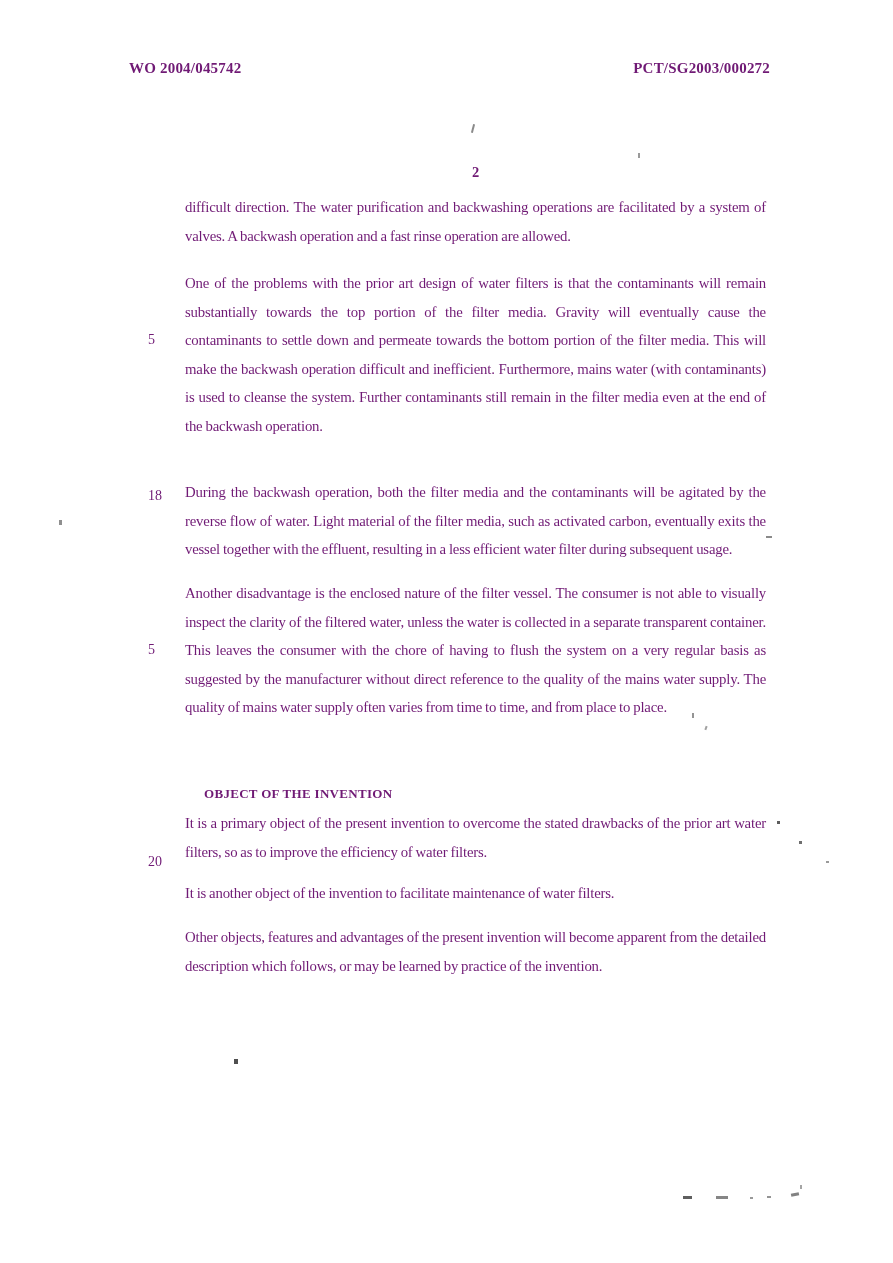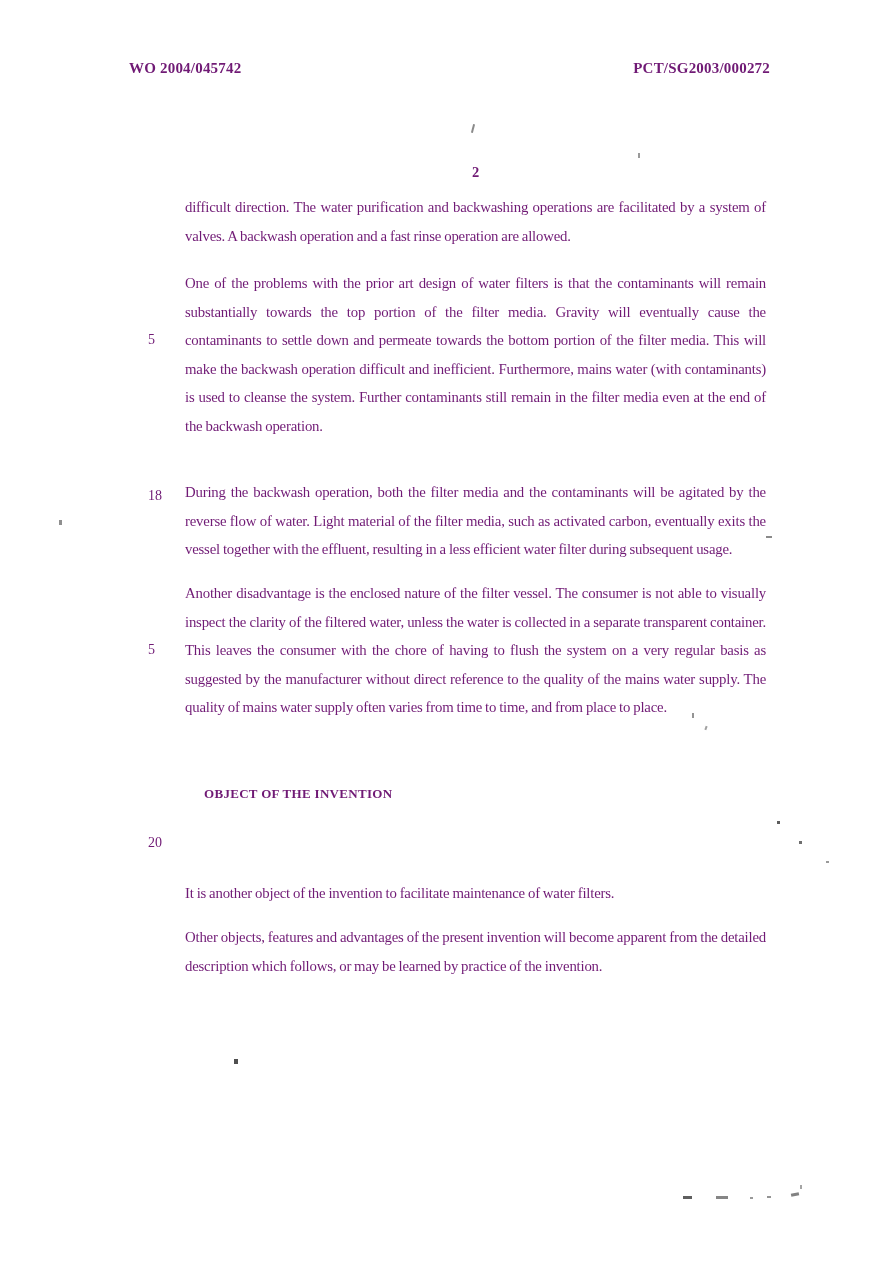--- a/index.html
+++ b/index.html
@@ -88,32 +88,33 @@
 <div class="page">
 
   <div class="hdr hdr-left">WO 2004/045742</div>
   <div class="hdr hdr-right">PCT/SG2003/000272</div>
 
   <div class="page-num">2</div>
 
   <div class="line-no" style="top:326px">5</div>
   <div class="line-no" style="top:482px">18</div>
   <div class="line-no" style="top:636px">5</div>
-  <div class="line-no" style="top:829px">20</div>
+  <div class="line-no" style="top:848px">20</div>
 
   <div class="para" style="top:193px">difficult direction. The water purification and backwashing operations are facilitated by a system of valves. A backwash operation and a fast rinse operation are allowed.</div>
 
   <div class="para" style="top:269px">One of the problems with the prior art design of water filters is that the contaminants will remain substantially towards the top portion of the filter media. Gravity will eventually cause the contaminants to settle down and permeate towards the bottom portion of the filter media. This will make the backwash operation difficult and inefficient. Furthermore, mains water (with contaminants) is used to cleanse the system. Further contaminants still remain in the filter media even at the end of the backwash operation.</div>
 
   <div class="para" style="top:478px">During the backwash operation, both the filter media and the contaminants will be agitated by the reverse flow of water. Light material of the filter media, such as activated carbon, eventually exits the vessel together with the effluent, resulting in a less efficient water filter during subsequent usage.</div>
 
   <div class="para" style="top:579px">Another disadvantage is the enclosed nature of the filter vessel. The consumer is not able to visually inspect the clarity of the filtered water, unless the water is collected in a separate transparent container. This leaves the consumer with the chore of having to flush the system on a very regular basis as suggested by the manufacturer without direct reference to the quality of the mains water supply. The quality of mains water supply often varies from time to time, and from place to place.</div>
 
   <div class="heading" style="top:780px">OBJECT OF THE INVENTION</div>
 
+  <div class="para" style="top:809px">It is a primary object of the present invention to overcome the stated drawbacks of the prior art water filters, so as to improve the efficiency of water filters.</div>
 
   <div class="para" style="top:879px">It is another object of the invention to facilitate maintenance of water filters.</div>
 
   <div class="para" style="top:923px">Other objects, features and advantages of the present invention will become apparent from the detailed description which follows, or may be learned by practice of the invention.</div>
 
   <div>
     <div class="speck sp1"></div>
     <div class="speck sp2"></div>
     <div class="speck sp3"></div>
     <div class="speck sp4"></div>

